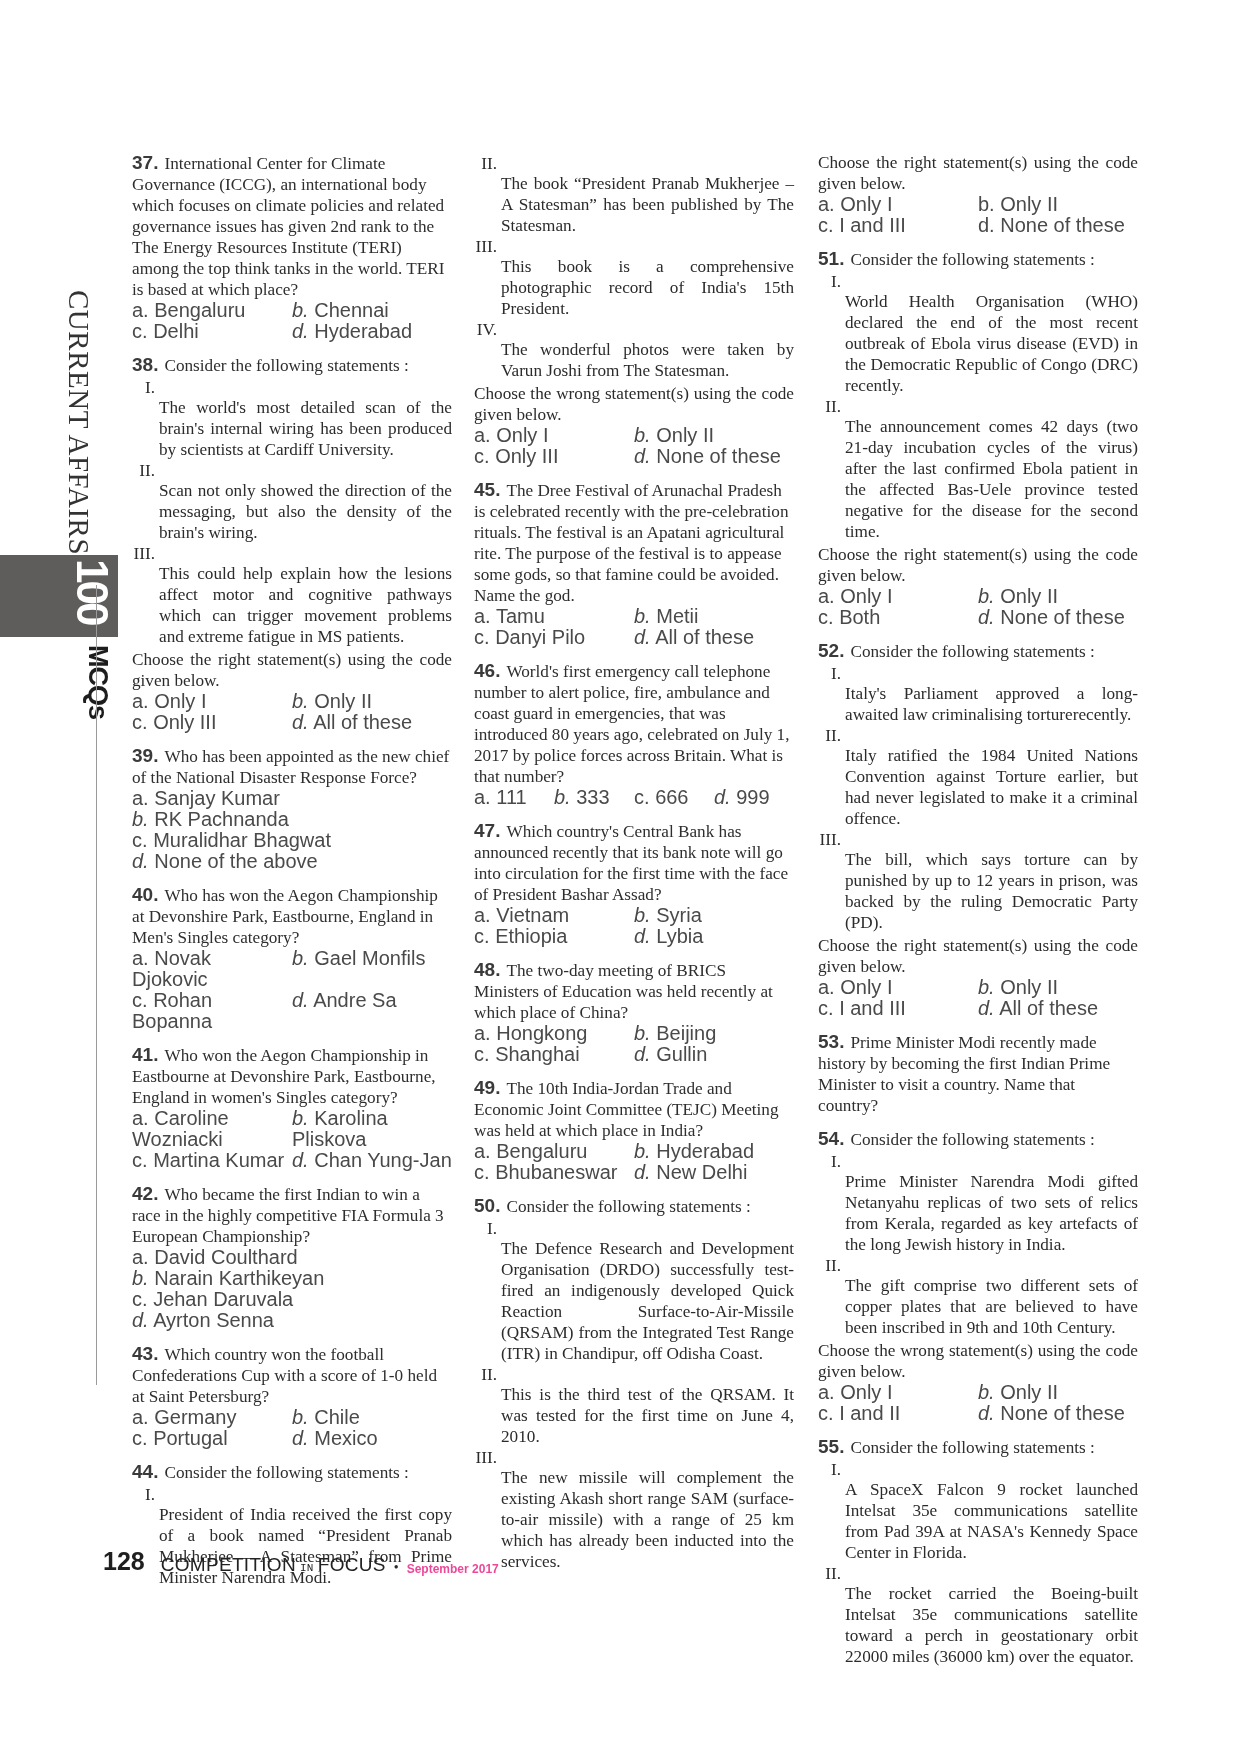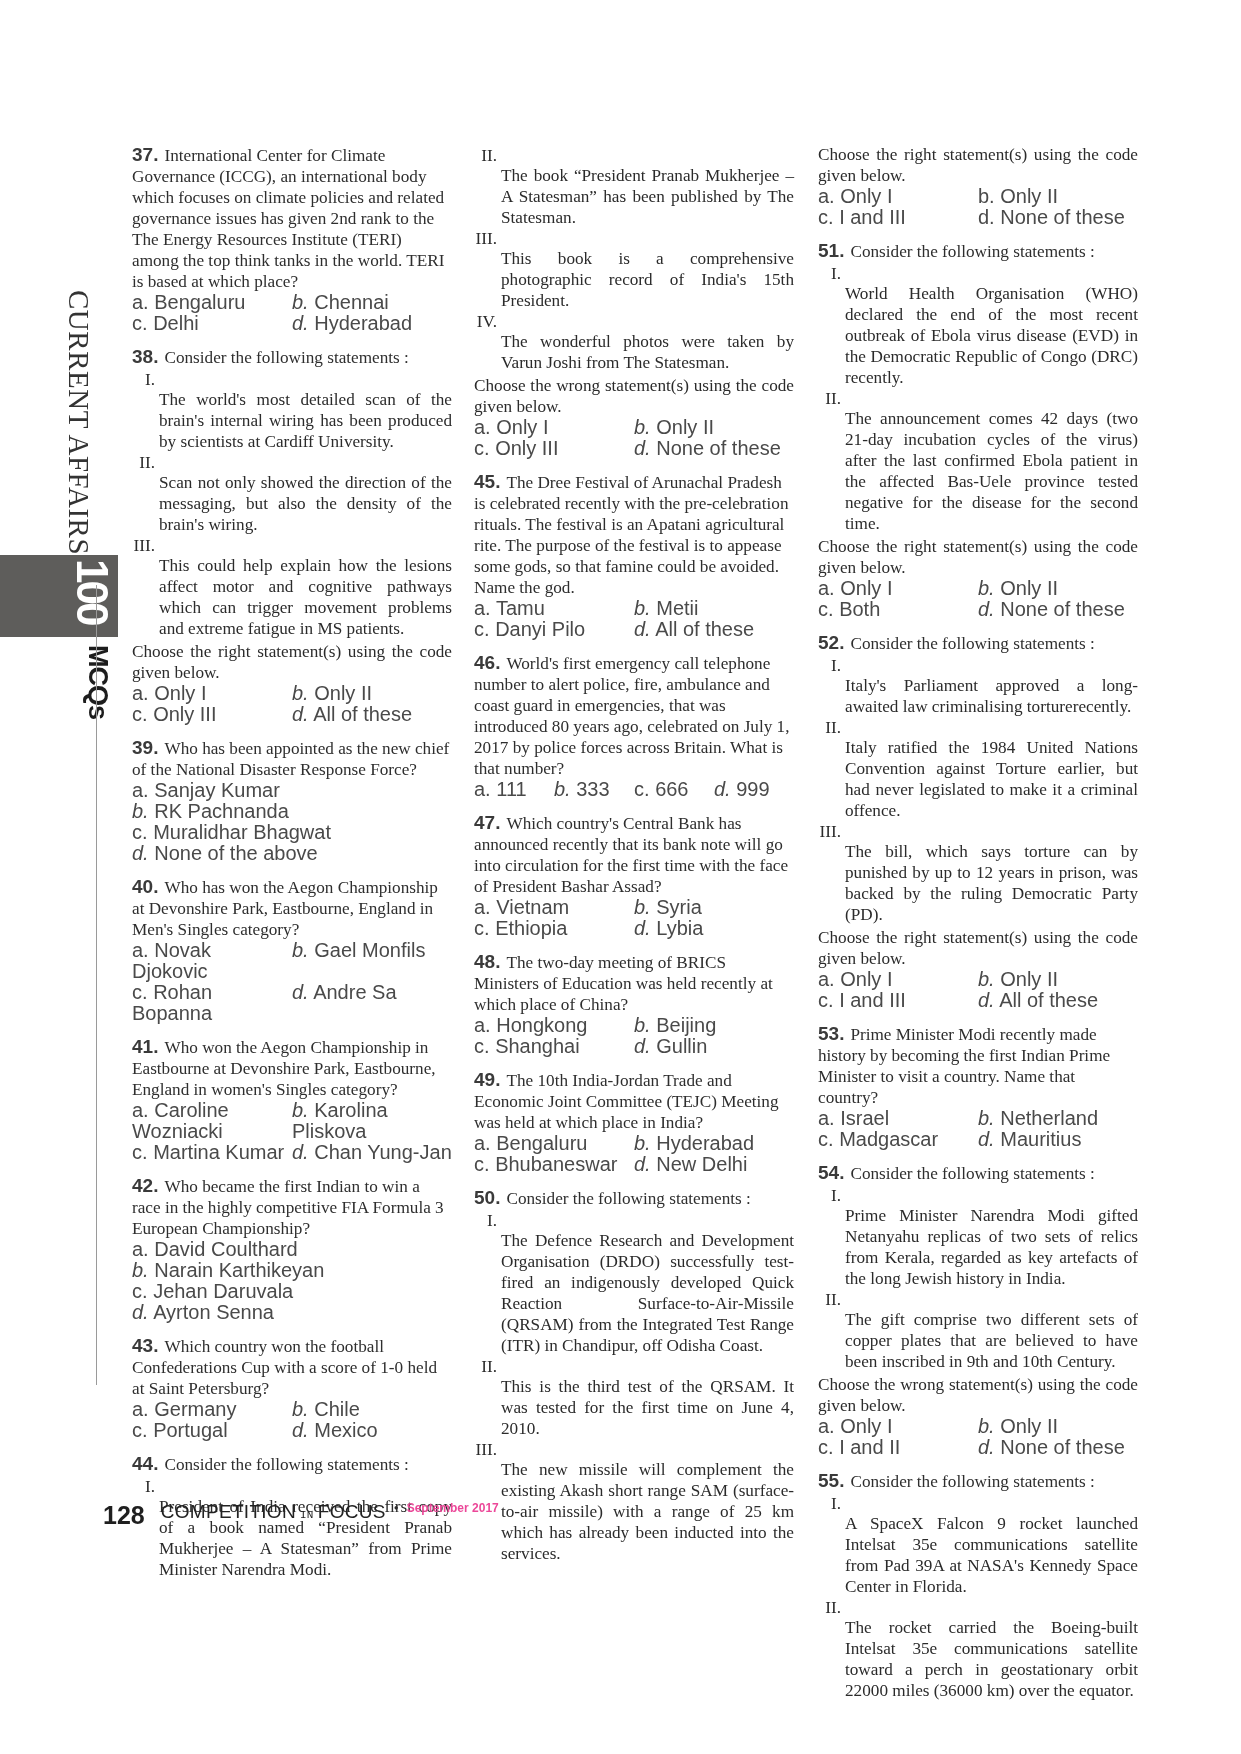--- a/index.html
+++ b/index.html
@@ -21,41 +21,41 @@
       font-family: "Liberation Sans", sans-serif; font-weight: bold;
       font-size: 44px; color: #ffffff; letter-spacing: -3px; line-height: 1;
     }
     .side-mcq {
       position: absolute; left: 82px; top: 505px; writing-mode: vertical-rl;
       font-family: "Liberation Sans", sans-serif; font-weight: 900;
       font-size: 27px; color: #1d1d1d; letter-spacing: -1px;
     }
     .side-rule { position: absolute; left: 96px; top: 585px; width: 1px; height: 800px; background: #9a9a9a; }
 
-    .col { position: absolute; top: 144px; width: 320px; font-size: 17.2px; line-height: 21px; }
+    .col { position: absolute; top: 152px; width: 320px; font-size: 17.2px; line-height: 21px; }
     .col1 { left: 132px; }
     .col2 { left: 474px; }
     .col3 { left: 818px; }
 
     .q { margin-bottom: 12px; }
     .q-num { font-family: "Liberation Sans", sans-serif; font-weight: bold; font-size: 19px; color: #3a3a3a; margin-right: 6px; }
     .q-text { color: #2e2e2e; }
     .stmts { margin: 1px 0 2px 0; }
     .stmt { display: flex; text-align: justify; }
     .stmt-num { flex: 0 0 27px; text-align: right; padding-right: 4px; white-space: nowrap; }
     .stmt-text { flex: 1; text-align: justify; margin-top: 20px; }
     .instr { text-align: justify; text-align-last: left; }
 
     .opts { display: grid; grid-template-columns: 160px 160px; font-family: "Liberation Sans", sans-serif; font-size: 20px; line-height: 21px; color: #4a4a4a; }
     .opts.single { grid-template-columns: 320px; }
     .opts.four { grid-template-columns: 80px 80px 80px 80px; }
     .opt-letter { font-style: normal; }
     .opt-letter.it { font-style: italic; }
 
-    .footer { position: absolute; left: 103px; top: 1501px; white-space: nowrap; display: flex; align-items: flex-start; }
+    .footer { position: absolute; left: 103px; top: 1547px; white-space: nowrap; display: flex; align-items: flex-end; }
     .page-num { font-family: "Liberation Sans", sans-serif; font-weight: bold; font-size: 25px; color: #1f1f1f; margin-right: 16px; }
     .mag { font-family: "Liberation Sans", sans-serif; font-size: 19px; color: #222; letter-spacing: 0.3px; }
     .mag-small { font-size: 11px; margin: 0 4px; font-family: Liberation Mono, monospace; }
     .bullet { margin: 0 8px; font-size: 14px; }
     .issue { font-family: "Liberation Sans", sans-serif; font-size: 12px; color: #ec4899; font-weight: bold; }
   </style>
 </head>
 <body>
 
 <div class="side-tab">
@@ -313,26 +313,20 @@
     <div class="opts">
       <div><span class="opt-letter">a.</span> <span>Only I</span></div>
       <div><span class="opt-letter it">b.</span> <span>Only II</span></div>
       <div><span class="opt-letter">c.</span> <span>I and III</span></div>
       <div><span class="opt-letter it">d.</span> <span>All of these</span></div>
     </div>
   </div>
 
   <div class="q">
     <span class="q-num">53.</span><span class="q-text">Prime Minister Modi recently made history by becoming the first Indian Prime Minister to visit a country. Name that country?</span>
-    <div class="opts">
-      <div><span class="opt-letter">a.</span> <span>Israel</span></div>
-      <div><span class="opt-letter it">b.</span> <span>Netherland</span></div>
-      <div><span class="opt-letter">c.</span> <span>Madgascar</span></div>
-      <div><span class="opt-letter it">d.</span> <span>Mauritius</span></div>
-    </div>
   </div>
 
   <div class="q">
     <span class="q-num">54.</span><span class="q-text">Consider the following statements :</span>
     <div class="stmts">
       <div class="stmt">
           <span class="stmt-num">I.</span>
           <span class="stmt-text">Prime Minister Narendra Modi gifted Netanyahu replicas of two sets of relics from Kerala, regarded as key artefacts of the long Jewish history in India.</span>
         </div>
       <div class="stmt">

